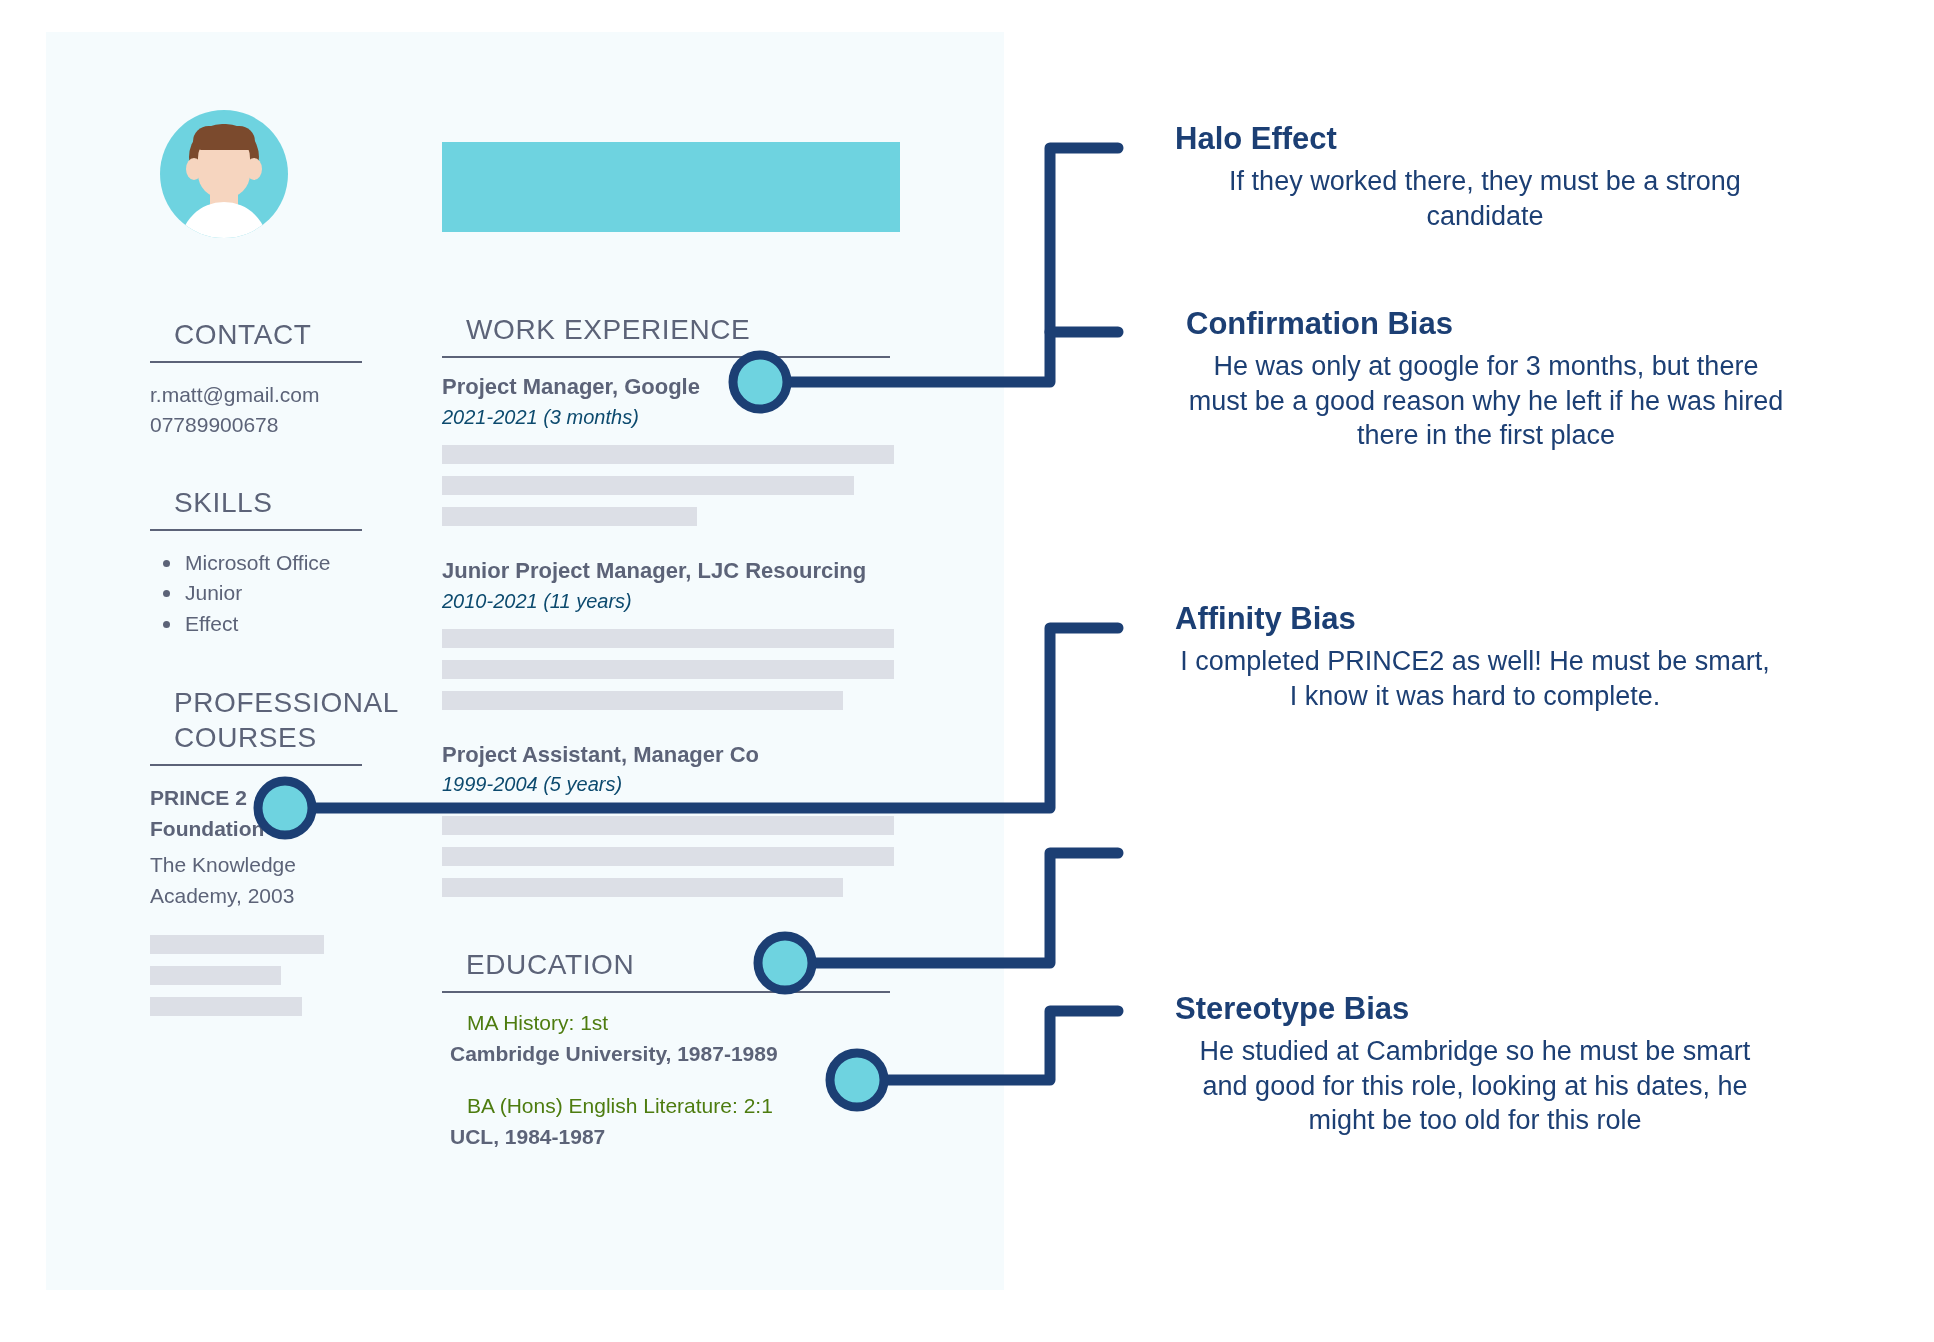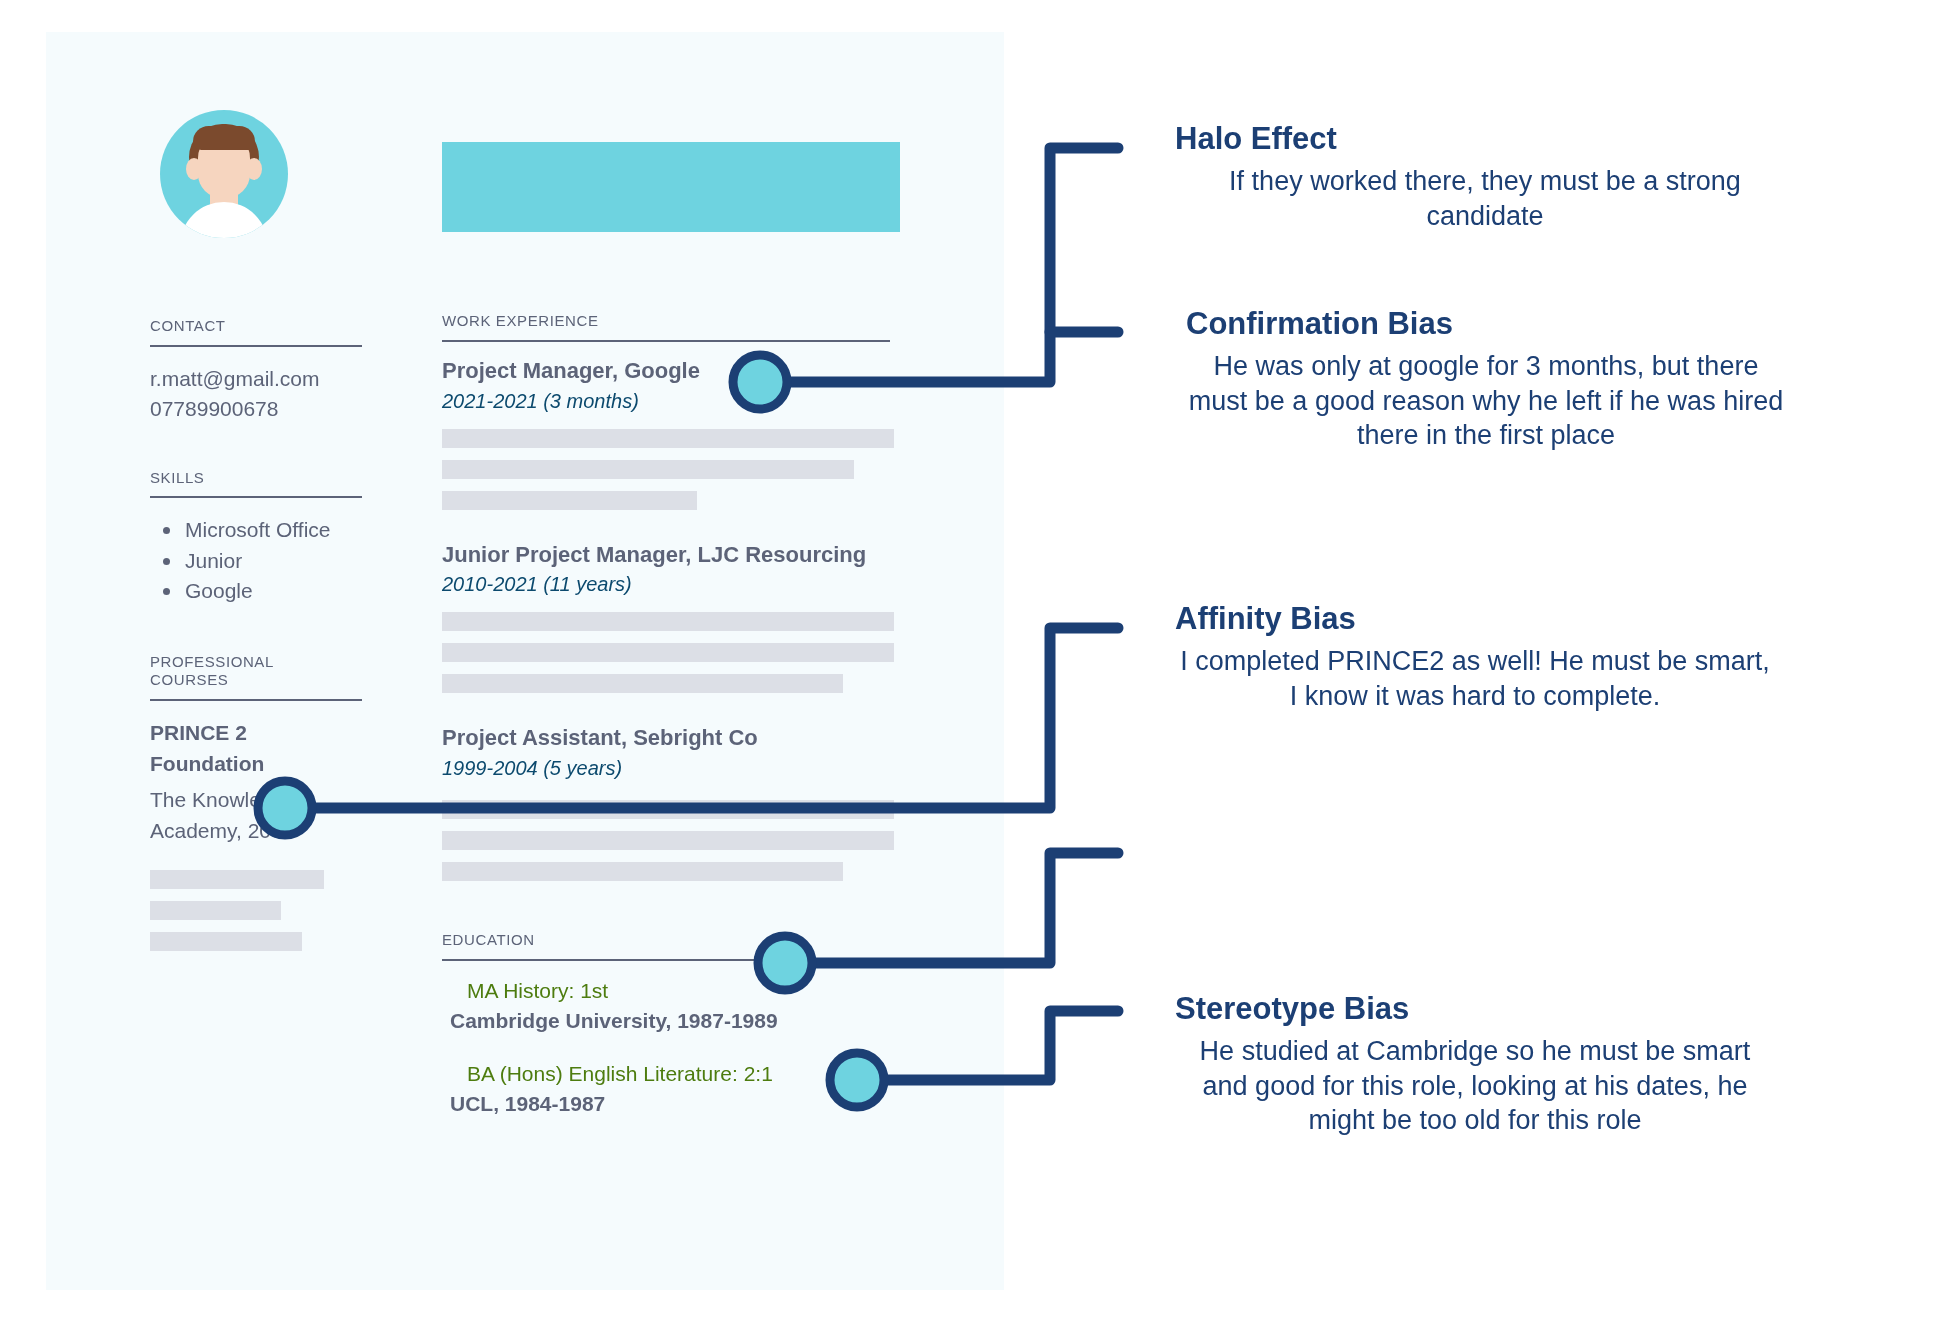--- a/index.html
+++ b/index.html
@@ -81,25 +81,26 @@
   }
 
   
   #left-col {
     position: absolute;
     left: 104px;
     top: 285px;
     width: 212px;
   }
   .sec-head {
-    font-size: 15px;
+    font-size: 28px;
     letter-spacing: 0.6px;
     color: #5c6378;
     font-weight: 400;
     line-height: 1.25;
+    margin-left: 24px;
   }
   .sec-rule {
     height: 2px;
     background: #5c6378;
     margin-top: 9px;
     margin-bottom: 17px;
   }
   .body-text {
     font-size: 21px;
     color: #5c6378;
@@ -225,21 +226,21 @@
       <div class="body-text">r.matt@gmail.com</div>
       <div class="body-text">07789900678</div>
 
       <div style="height:44px"></div>
 
       <div class="sec-head">SKILLS</div>
       <div class="sec-rule"></div>
       <ul id="skills-list">
         <li>Microsoft Office</li>
         <li>Junior</li>
-        <li>Google</li>
+        <li>Effect</li>
       </ul>
 
       <div style="height:46px"></div>
 
       <div class="sec-head">PROFESSIONAL</div>
       <div class="sec-head">COURSES</div>
       <div class="sec-rule"></div>
       <div class="bold-line">PRINCE 2</div>
       <div class="bold-line">Foundation</div>
       <div class="body-text" style="margin-top:6px">The Knowledge</div>
@@ -275,21 +276,21 @@
         <div class="job-title">Junior Project Manager, LJC Resourcing</div>
         <div class="job-dates">2010-2021 (11 years)</div>
         <div class="bar-group">
           <div class="grey-bar" style="width:452px"></div>
           <div class="grey-bar" style="width:452px"></div>
           <div class="grey-bar" style="width:401px"></div>
         </div>
       </div>
 
       <div style="margin-top:30px">
-        <div class="job-title">Project Assistant, Sebright Co</div>
+        <div class="job-title">Project Assistant, Manager Co</div>
         <div class="job-dates"> 1999-2004 (5 years)</div>
         <div class="bar-group" style="margin-top:18px">
           <div class="grey-bar" style="width:452px"></div>
           <div class="grey-bar" style="width:452px"></div>
           <div class="grey-bar" style="width:401px"></div>
         </div>
       </div>
 
       <div style="margin-top:50px">
         <div class="sec-head">EDUCATION</div>

